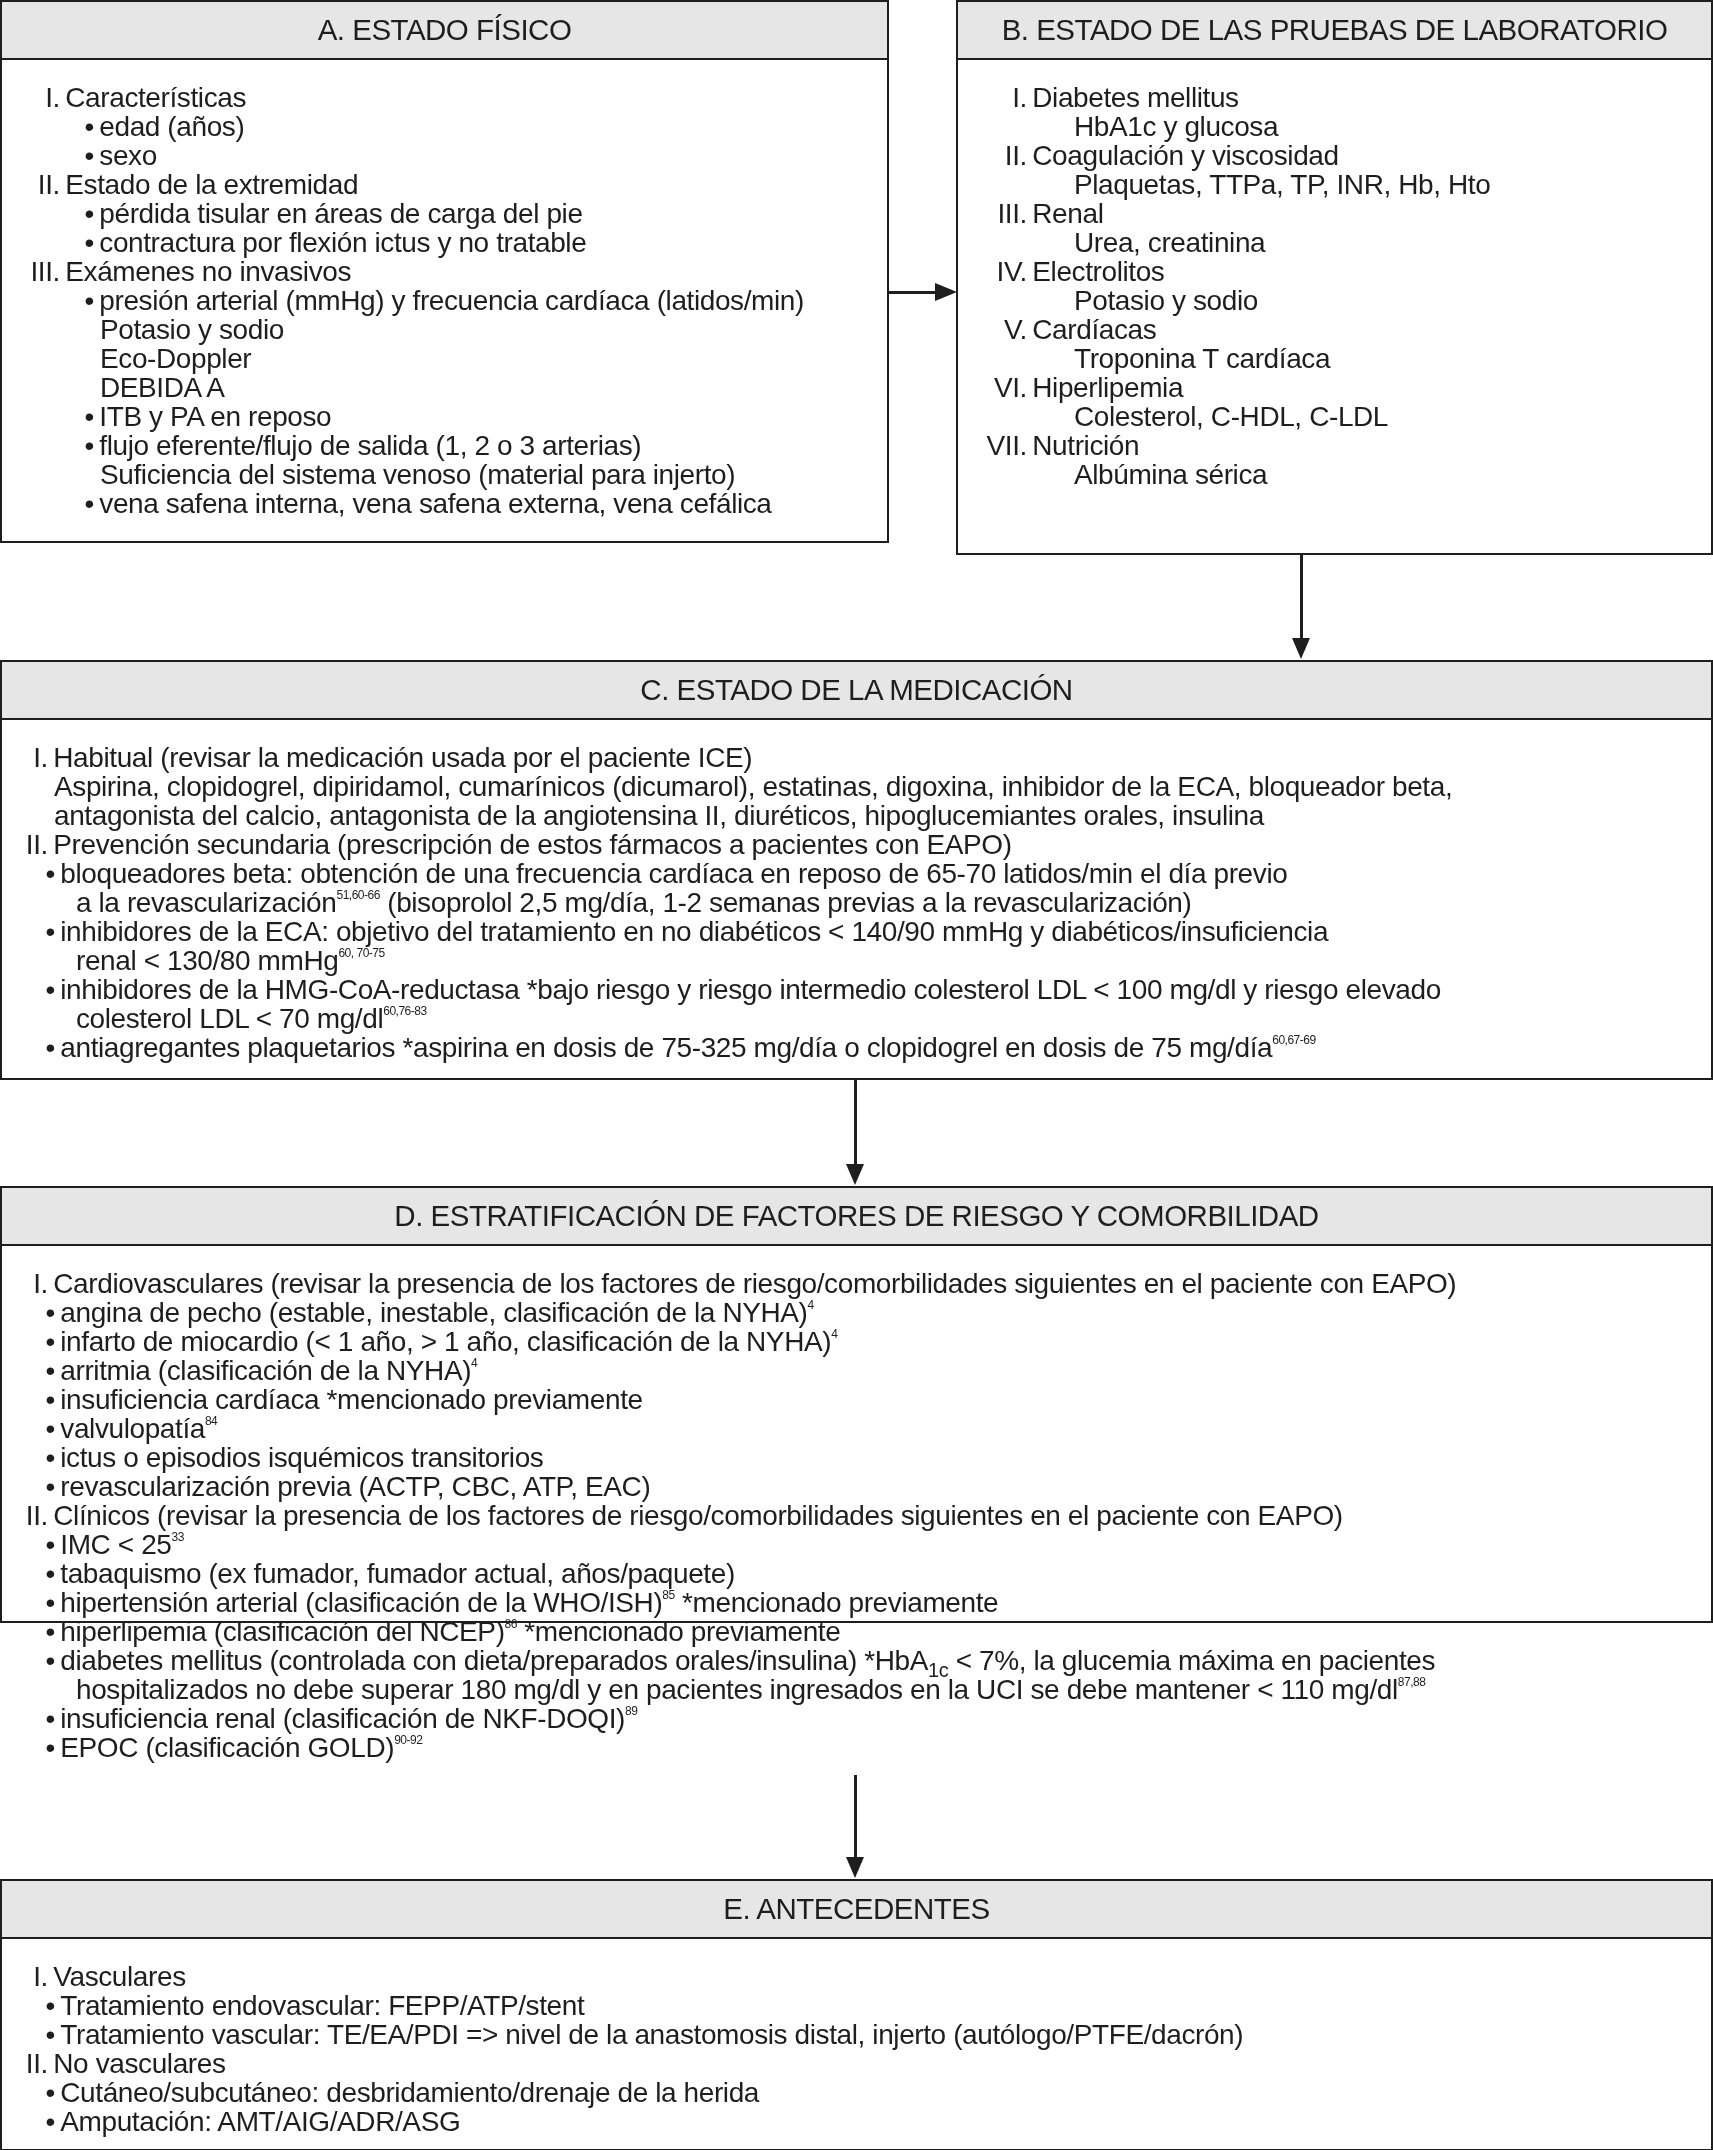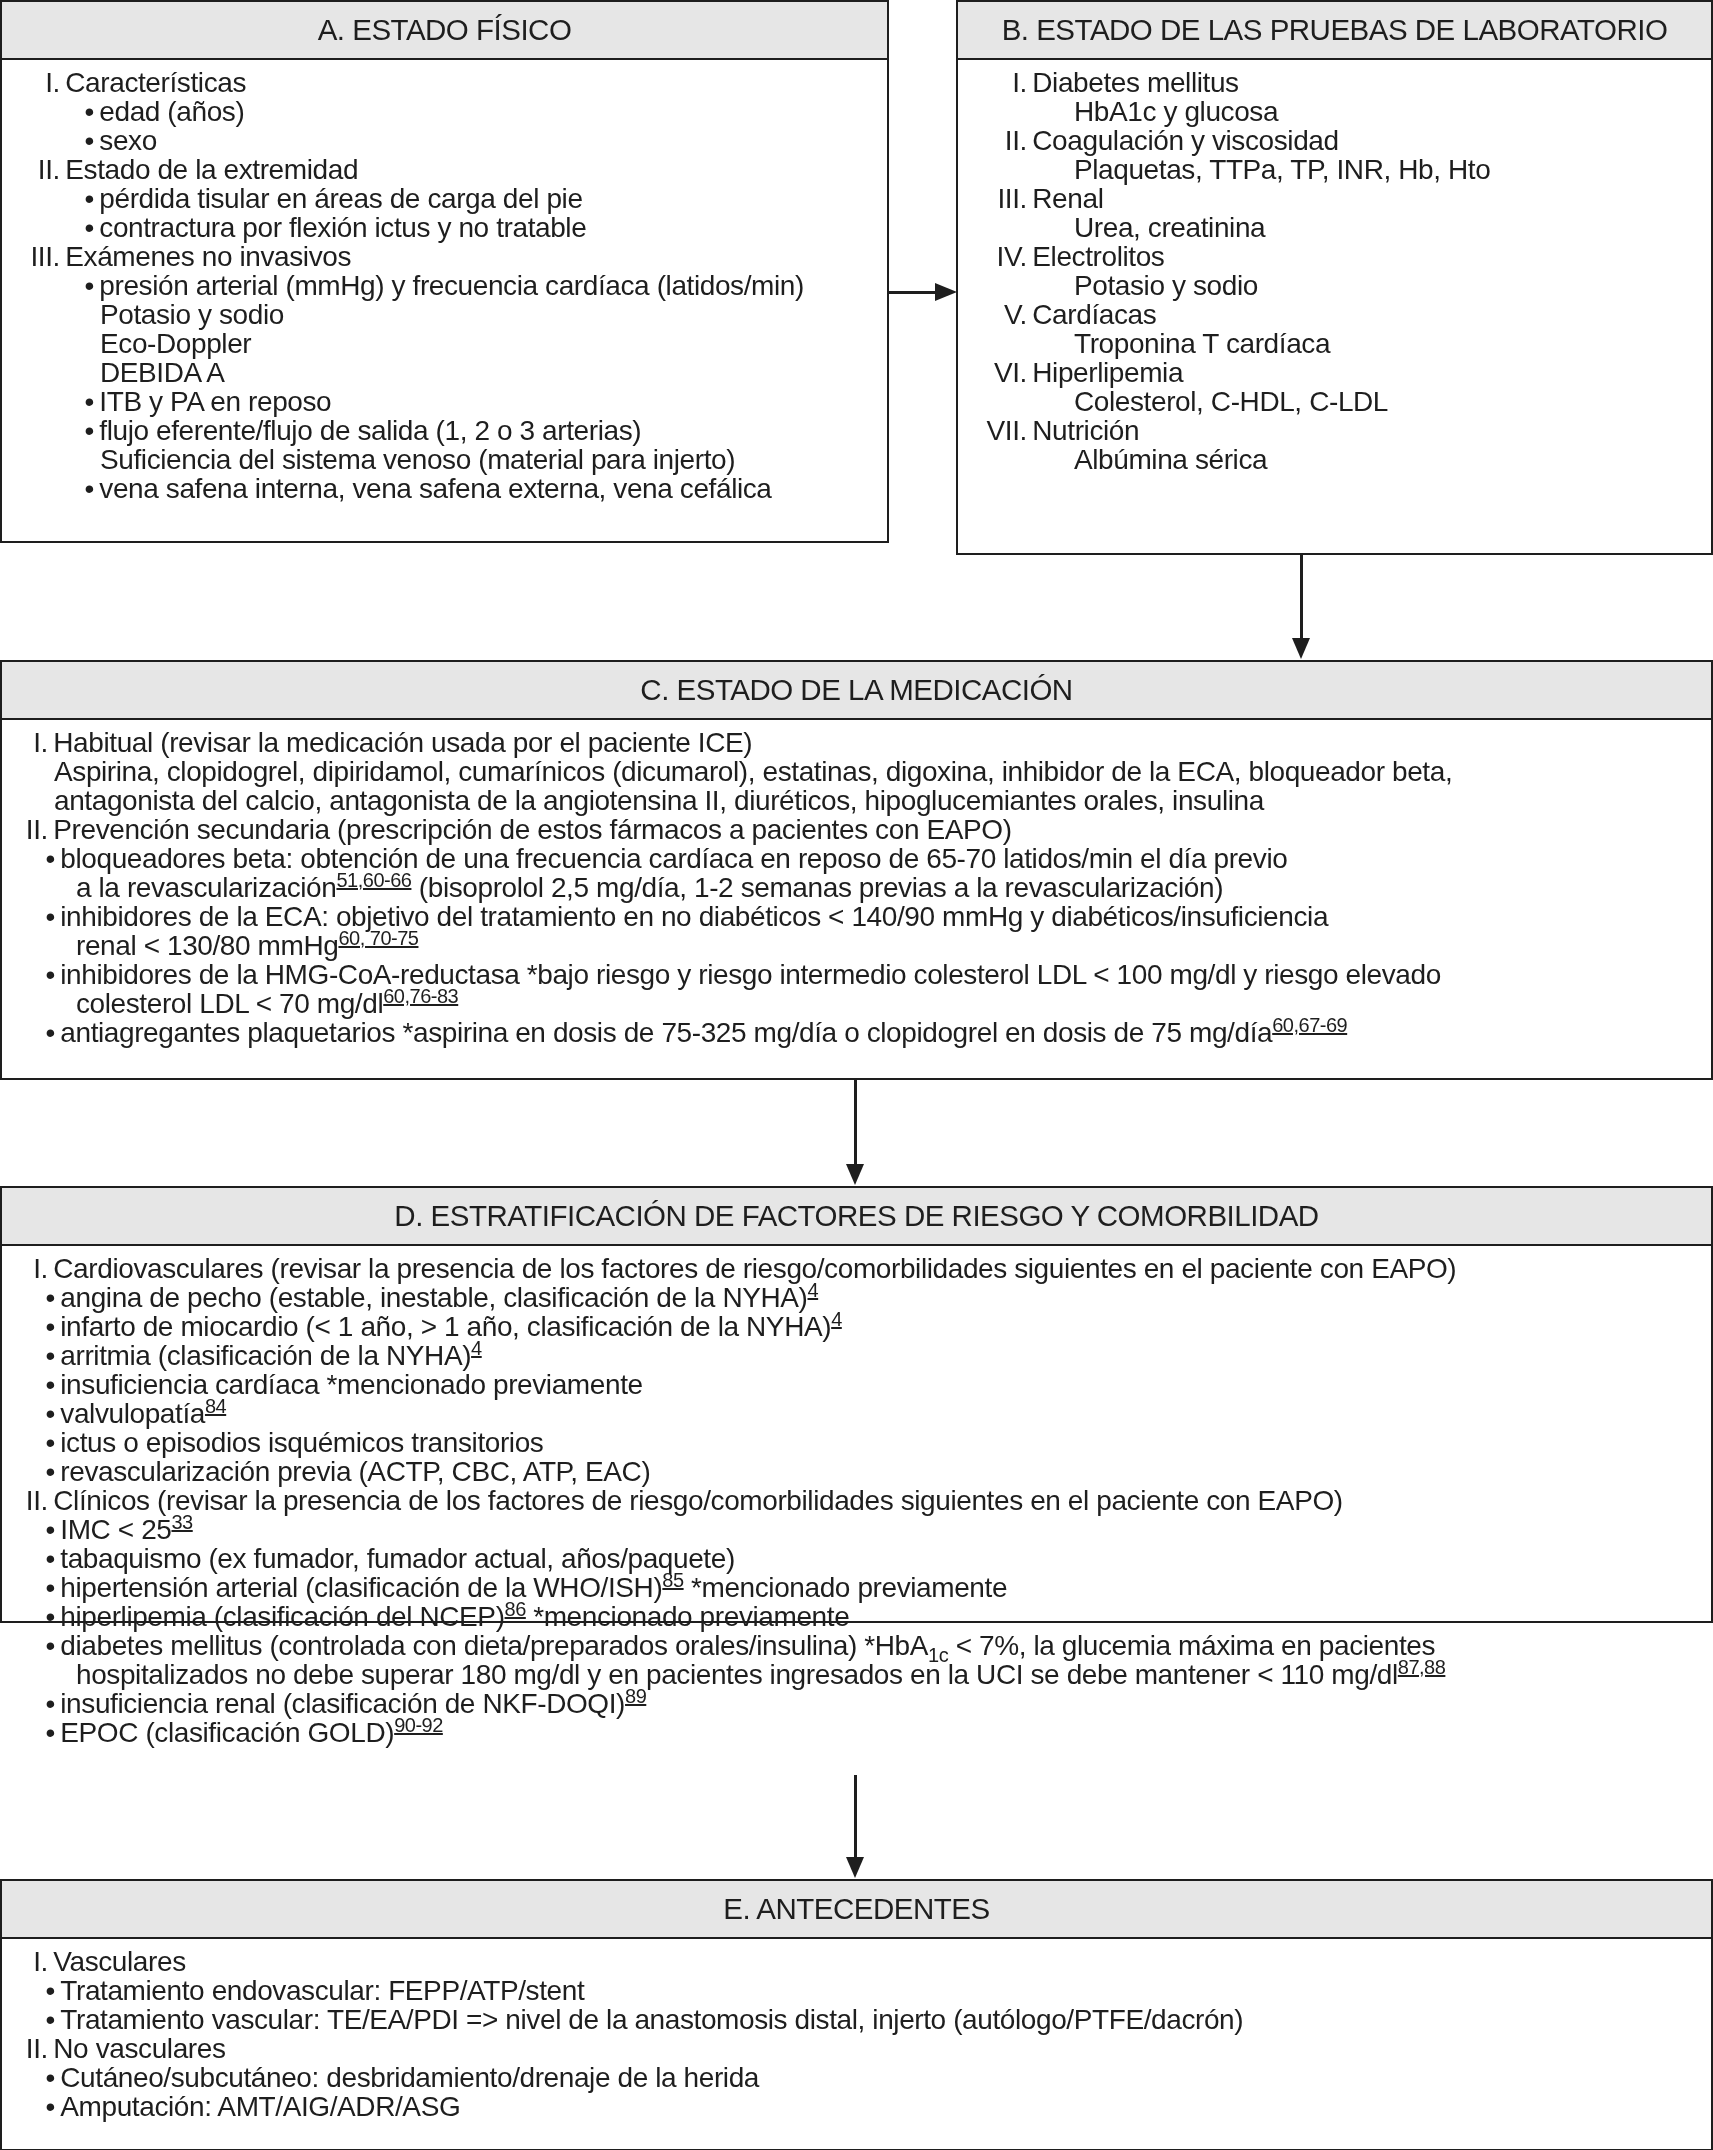--- a/index.html
+++ b/index.html
@@ -2,24 +2,24 @@
 <html style="font-size:8.4px"><head>
 <meta charset="utf-8">
 <style>
   html, body { margin:0; padding:0; background:#ffffff; }
   body { width:1713px; height:2151px; position:relative; overflow:hidden;
          font-family:"Liberation Sans", sans-serif; color:#1e1e1e; }
   .box { position:absolute; box-sizing:border-box; border:2.1px solid #1e1e1e; background:#fff; }
   .box-header { height:56px; background:#e6e6e6; border-bottom:2.1px solid #1e1e1e;
                 display:flex; align-items:center; justify-content:center;
                 font-size:29.5px; letter-spacing:-0.5px; white-space:nowrap; }
-  .box-body { padding-top:8px; font-size:28px; line-height:29px; letter-spacing:-0.4px; }
+  .box-body { padding-top:23px; font-size:28px; line-height:29px; letter-spacing:-0.4px; }
   .ln { white-space:nowrap; position:relative; }
   .num { display:inline-block; text-align:right; }
-  .ln sup { font-size:20px; vertical-align:top; line-height:16px; position:relative; top:-1.1px; letter-spacing:-0.5px;text-decoration:underline; }
+  .ln sup { font-size:12px; vertical-align:top; line-height:16px; position:relative; top:-1.1px; letter-spacing:-0.5px; }
   .ln sub { font-size:20px; vertical-align:-7.4px; line-height:0; }
   .arrow-line { position:absolute; background:#1e1e1e; }
   .arrow-head { position:absolute; width:0; height:0; }
   .head-down { border-left:9px solid transparent; border-right:9px solid transparent; border-top:21px solid #1e1e1e; }
   .head-right { border-top:9px solid transparent; border-bottom:9px solid transparent; border-left:22px solid #1e1e1e; }
 </style>
 </head>
 <body>
 
 <div class="box" style="left:0;top:0;width:889px;height:543px;">

